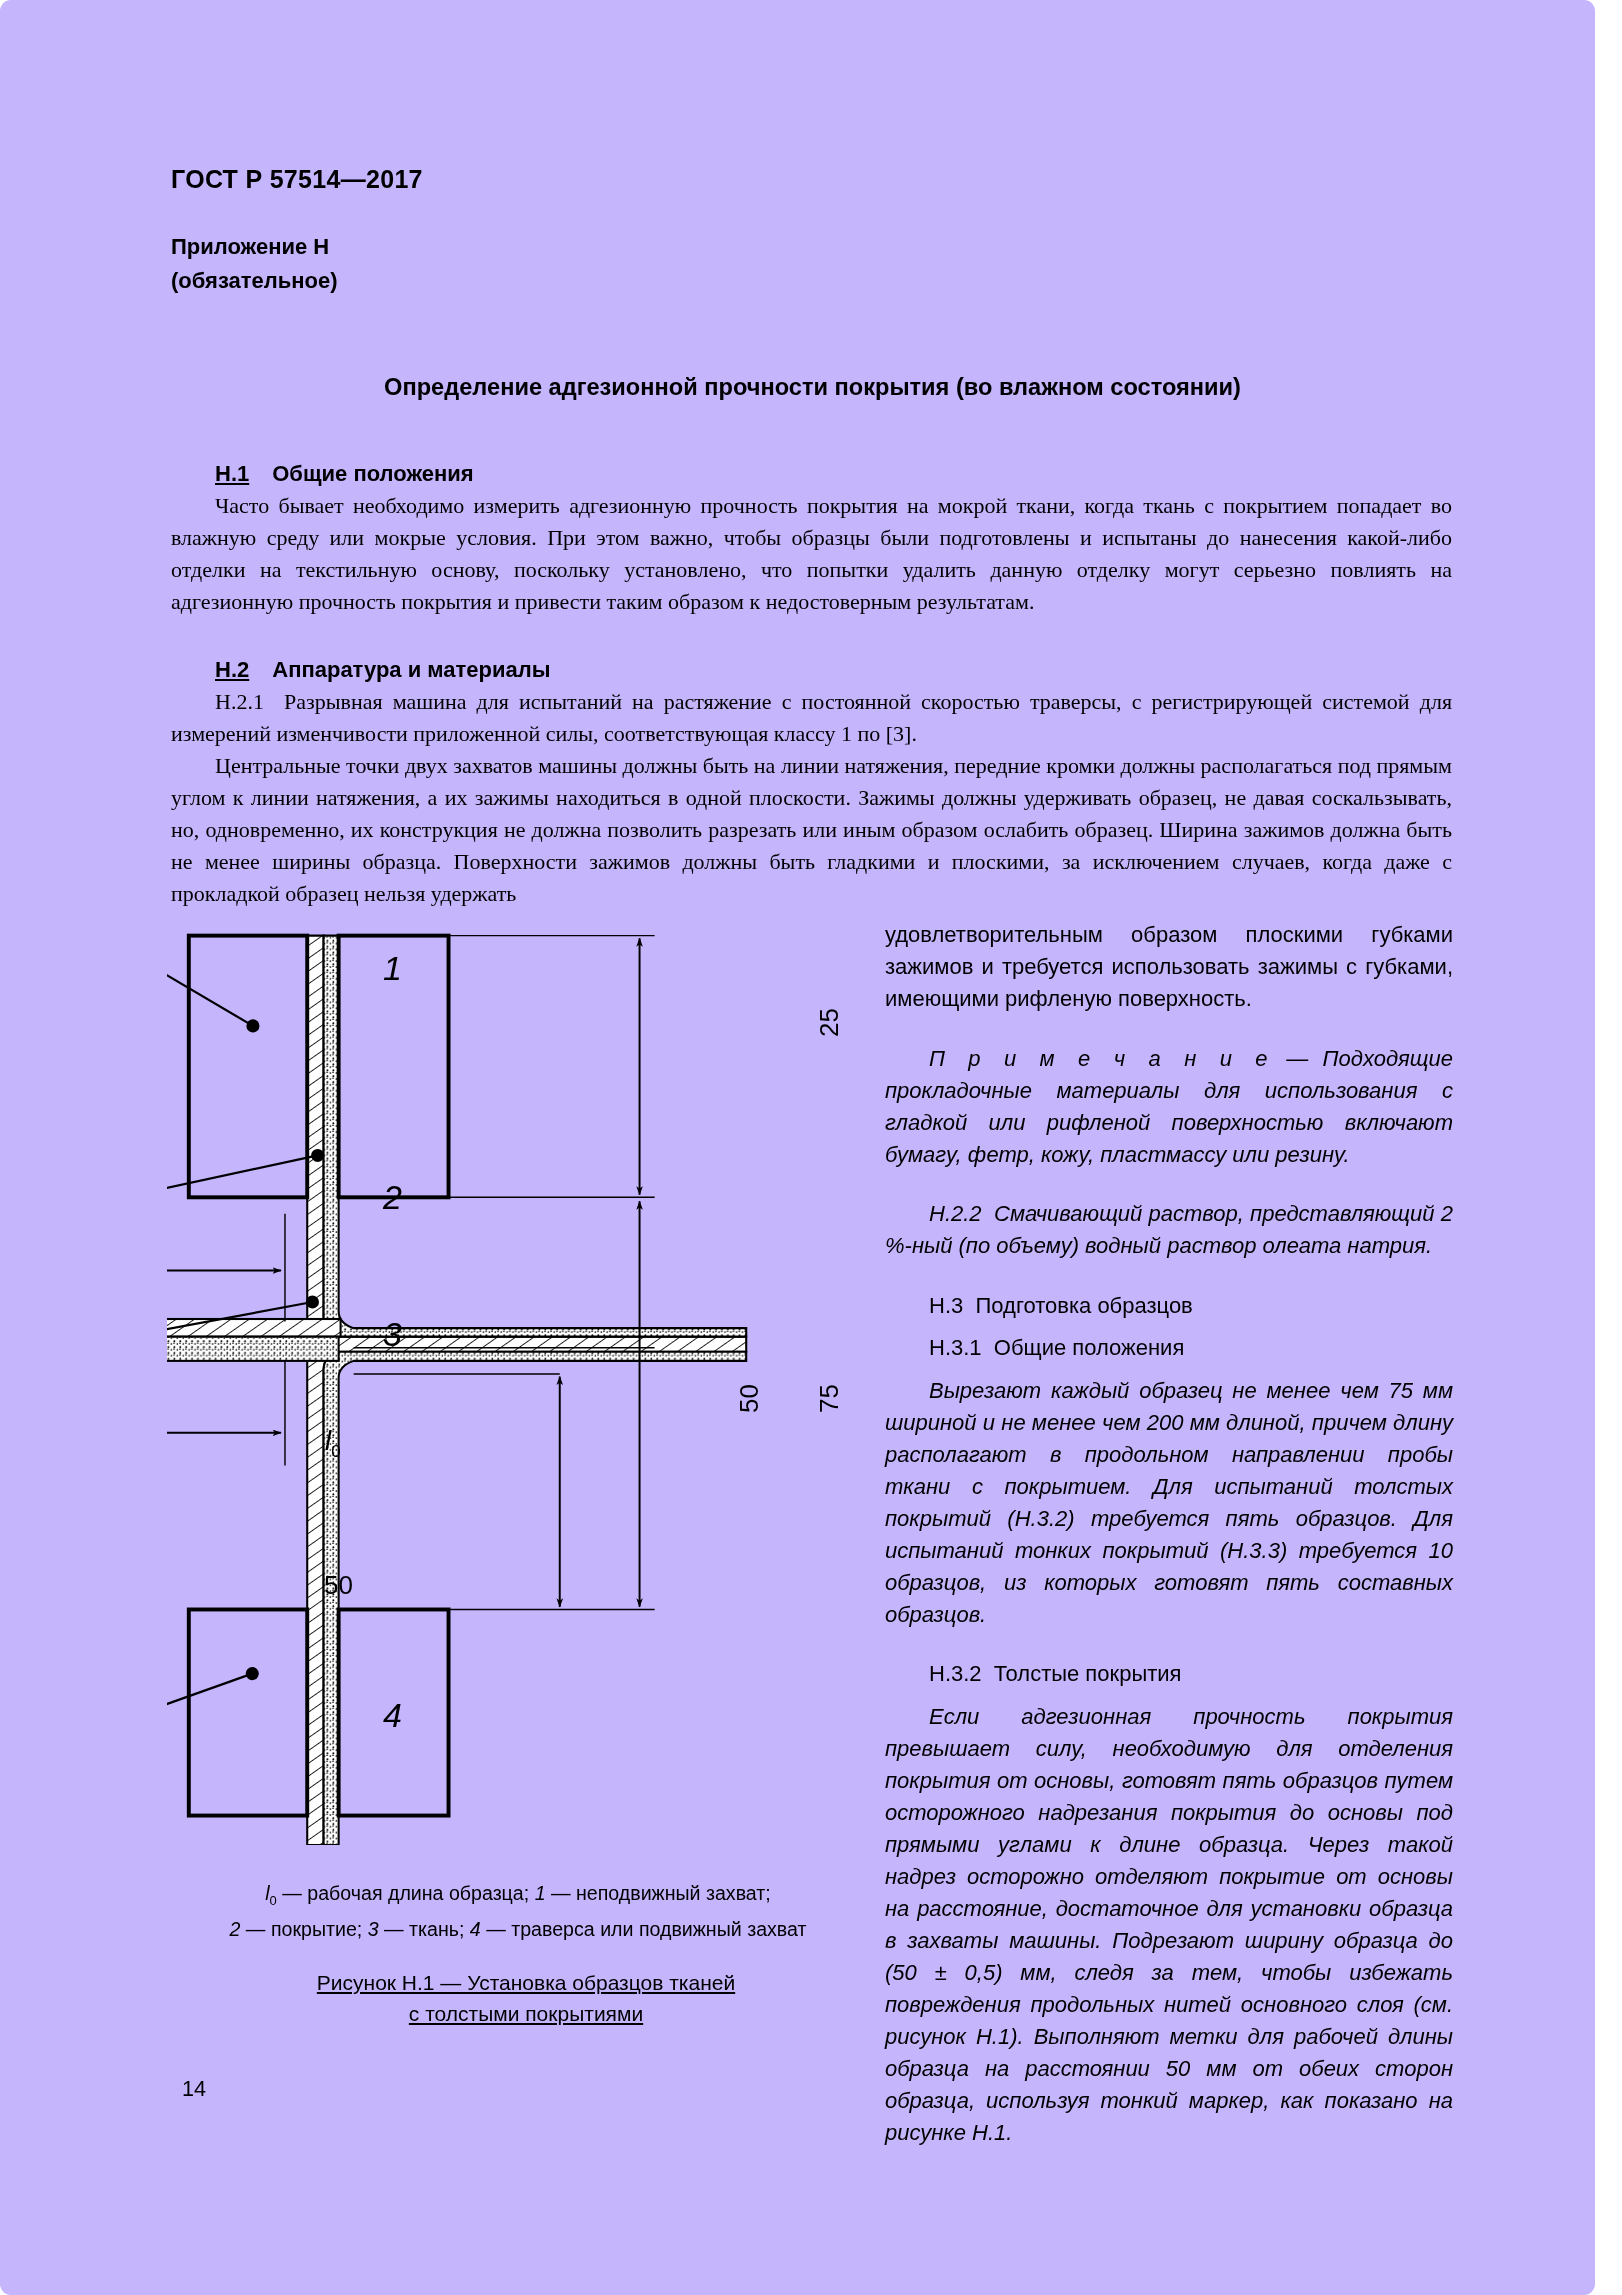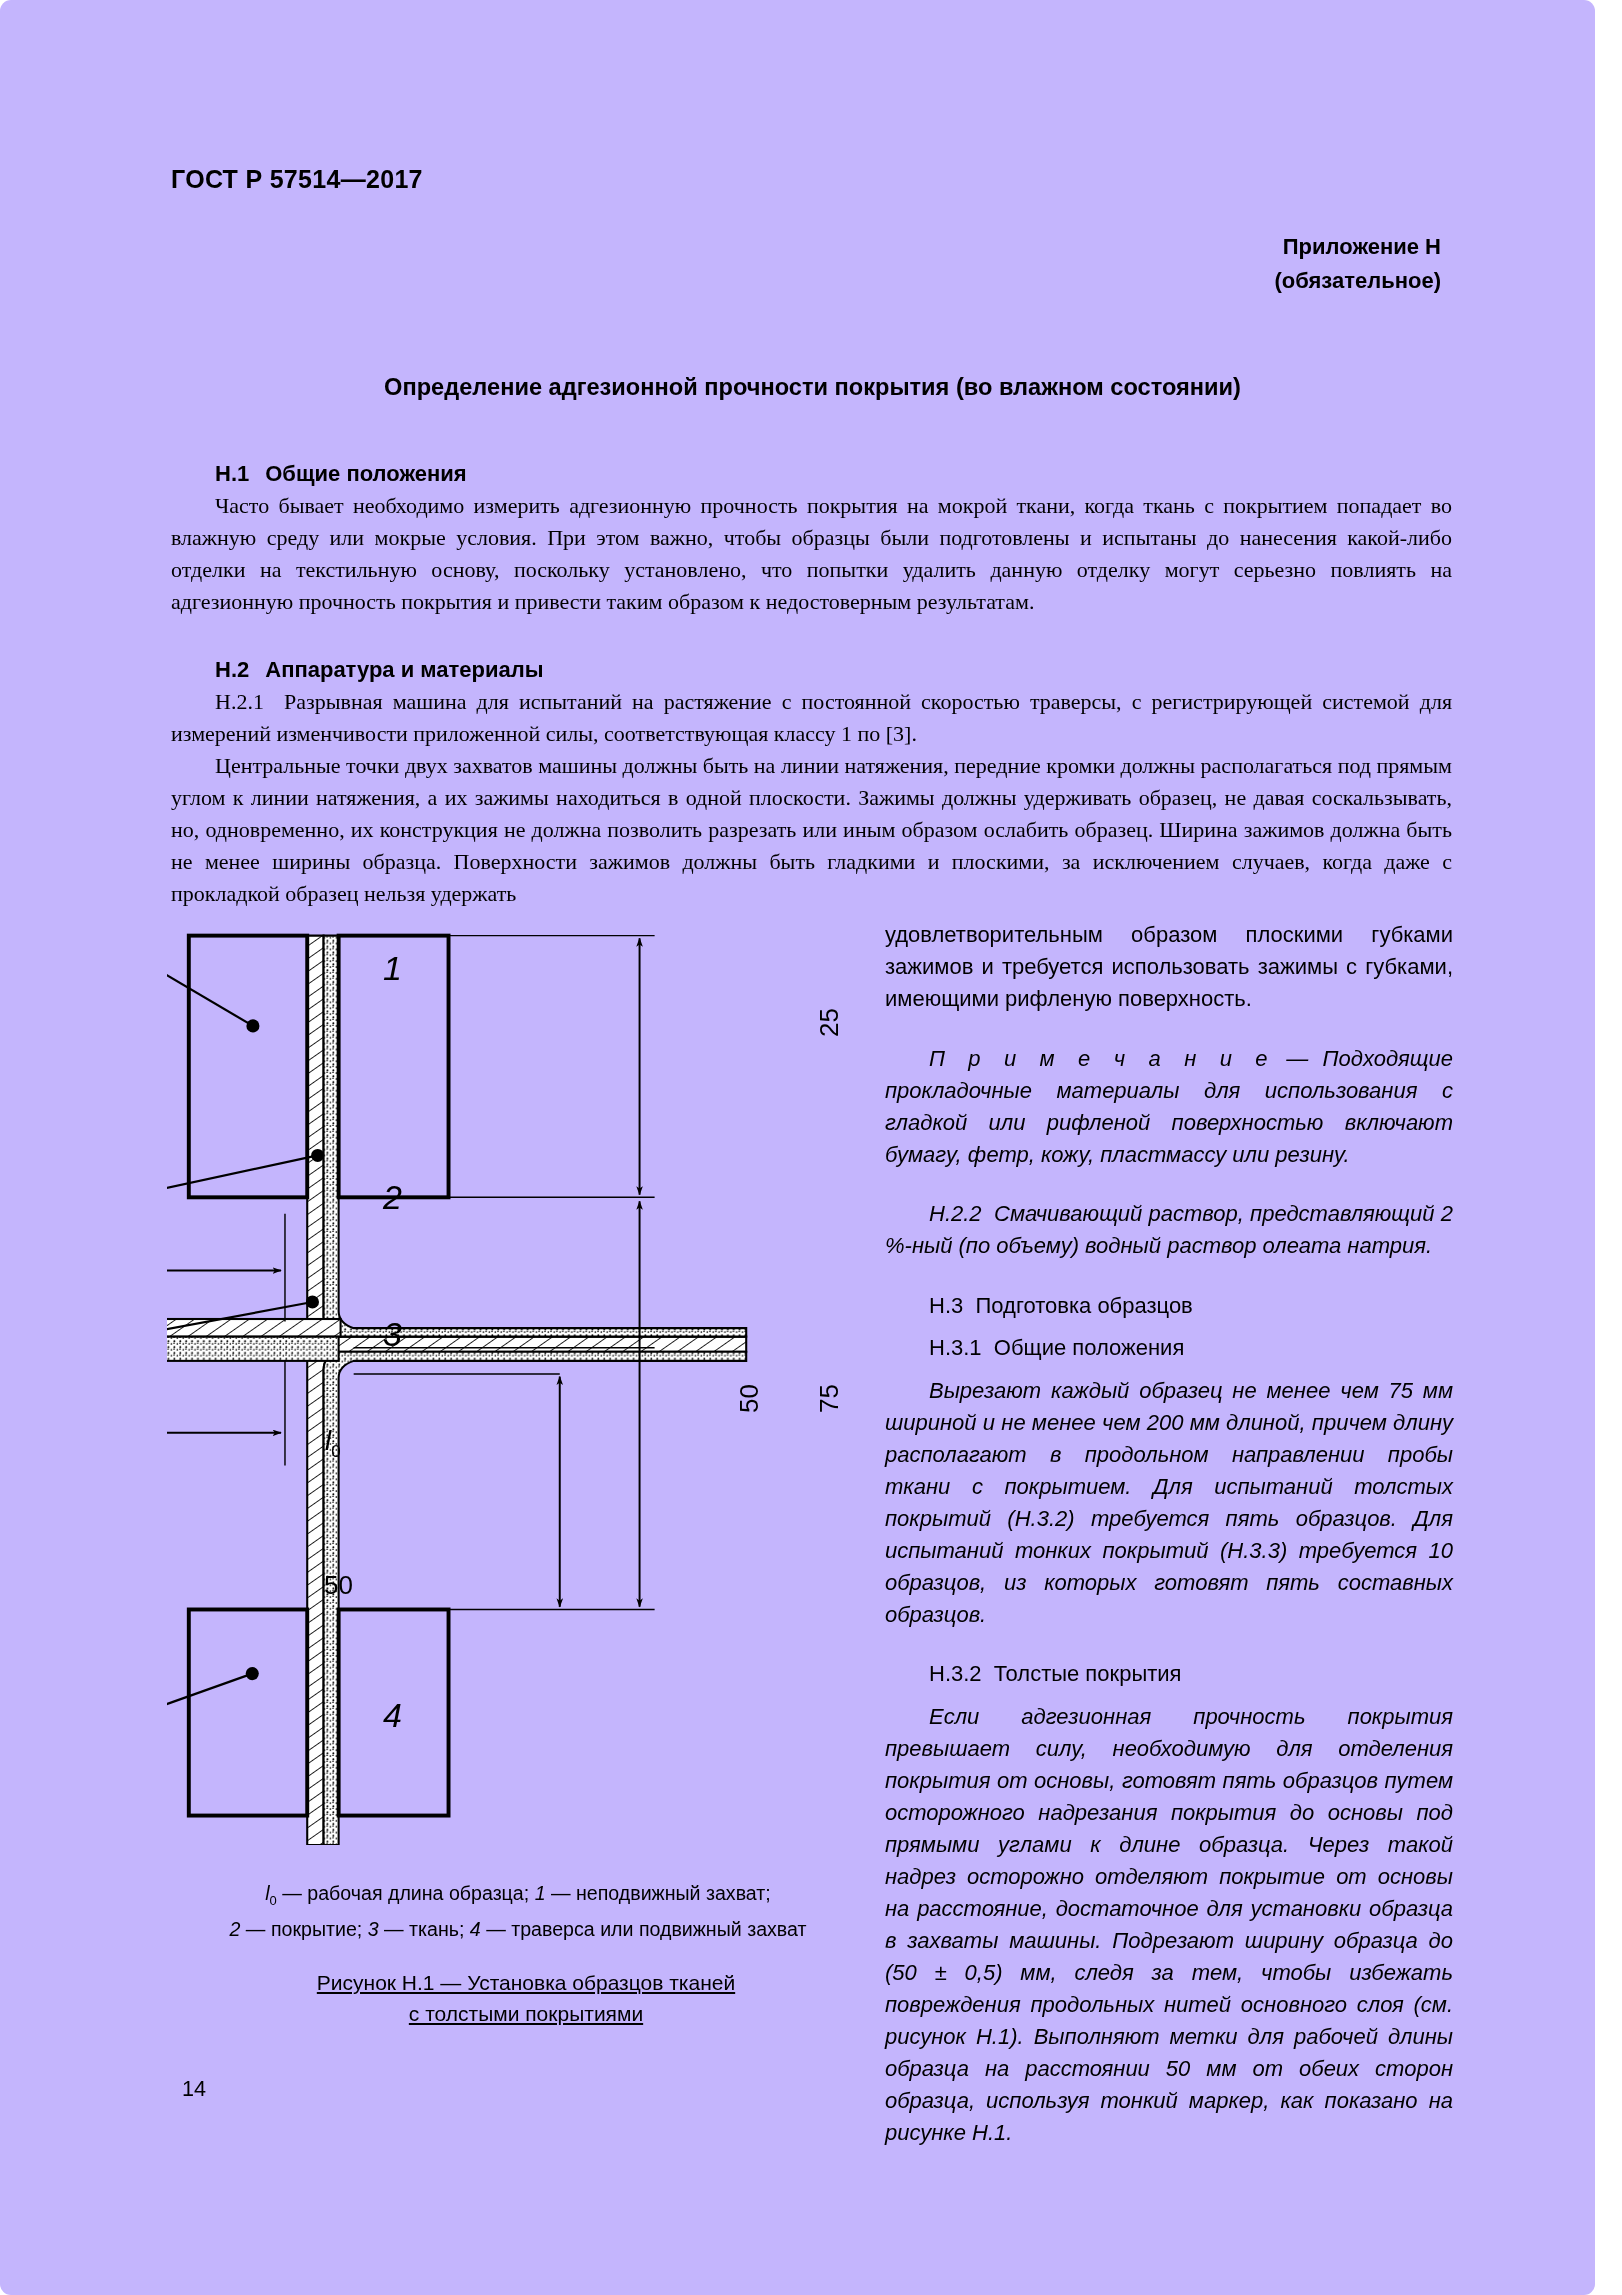--- a/index.html
+++ b/index.html
@@ -25,24 +25,24 @@
     top: 165px;
     font-size: 25px;
     font-weight: bold;
     letter-spacing: 0.3px;
     white-space: nowrap;
   }
 
   
   .annex-block {
     position: absolute;
-    left: 158px;
+    left: 171px;
     top: 230px;
     width: 1283px;
-    text-align: right;
+    text-align: left;
   }
   .annex-line {
     font-size: 22px;
     font-weight: bold;
     line-height: 34px;
   }
 
   .main-title {
     position: absolute;
     left: 171px;
@@ -63,21 +63,21 @@
     line-height: 32px;
     text-align: justify;
   }
   .fullcol p { margin: 0; }
   .fullcol p.ind { text-indent: 44px; font-family: Liberation Serif, serif; }
   .sec-h {
     font-weight: bold;
     text-indent: 44px !important;
     margin-top: 0;
   }
-  .sec-h .num { margin-right: 16px; }
+  .sec-h .num { margin-right: 23px; text-decoration: underline; }
 
   #block-h1 { top: 458px; }
   #block-h2 { top: 654px; }
 
   
   .rightcol {
     position: absolute;
     left: 885px;
     top: 919px;
     width: 568px;

